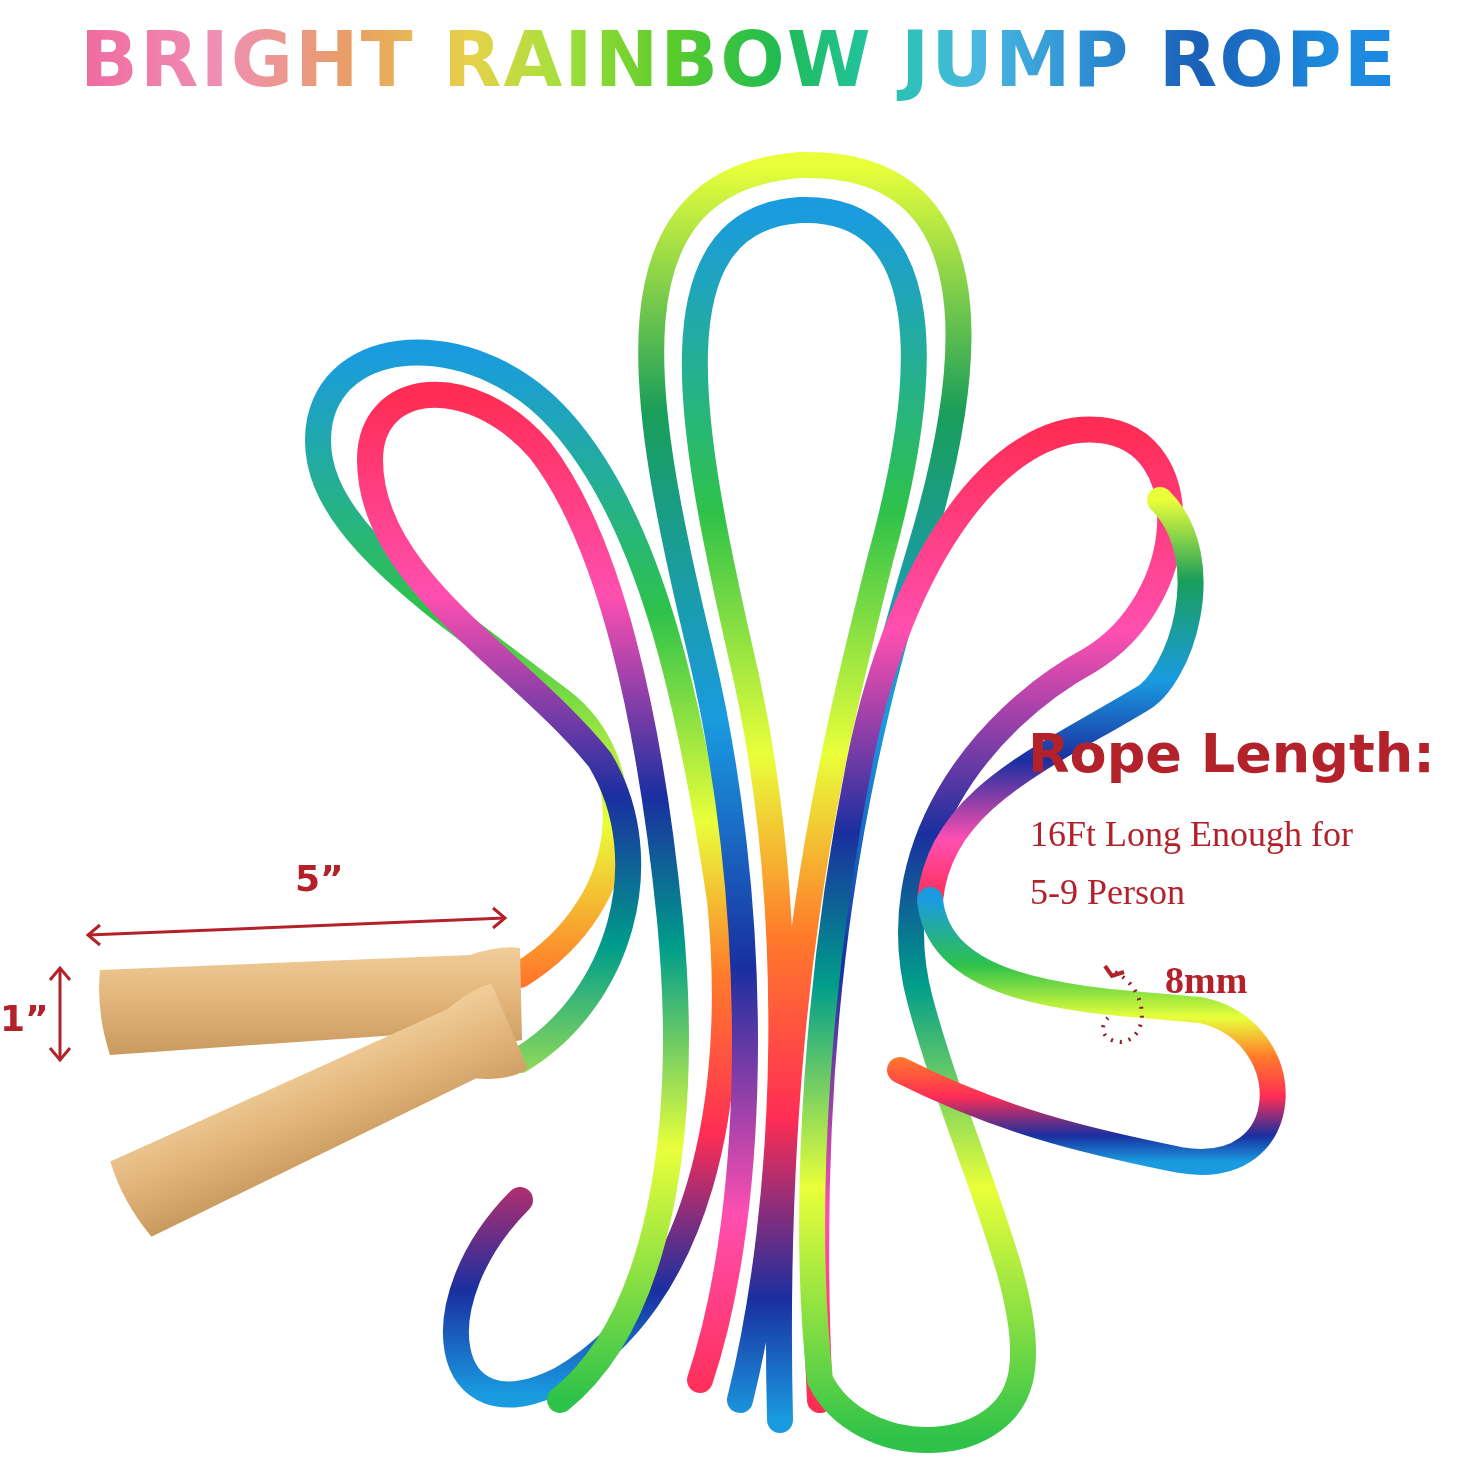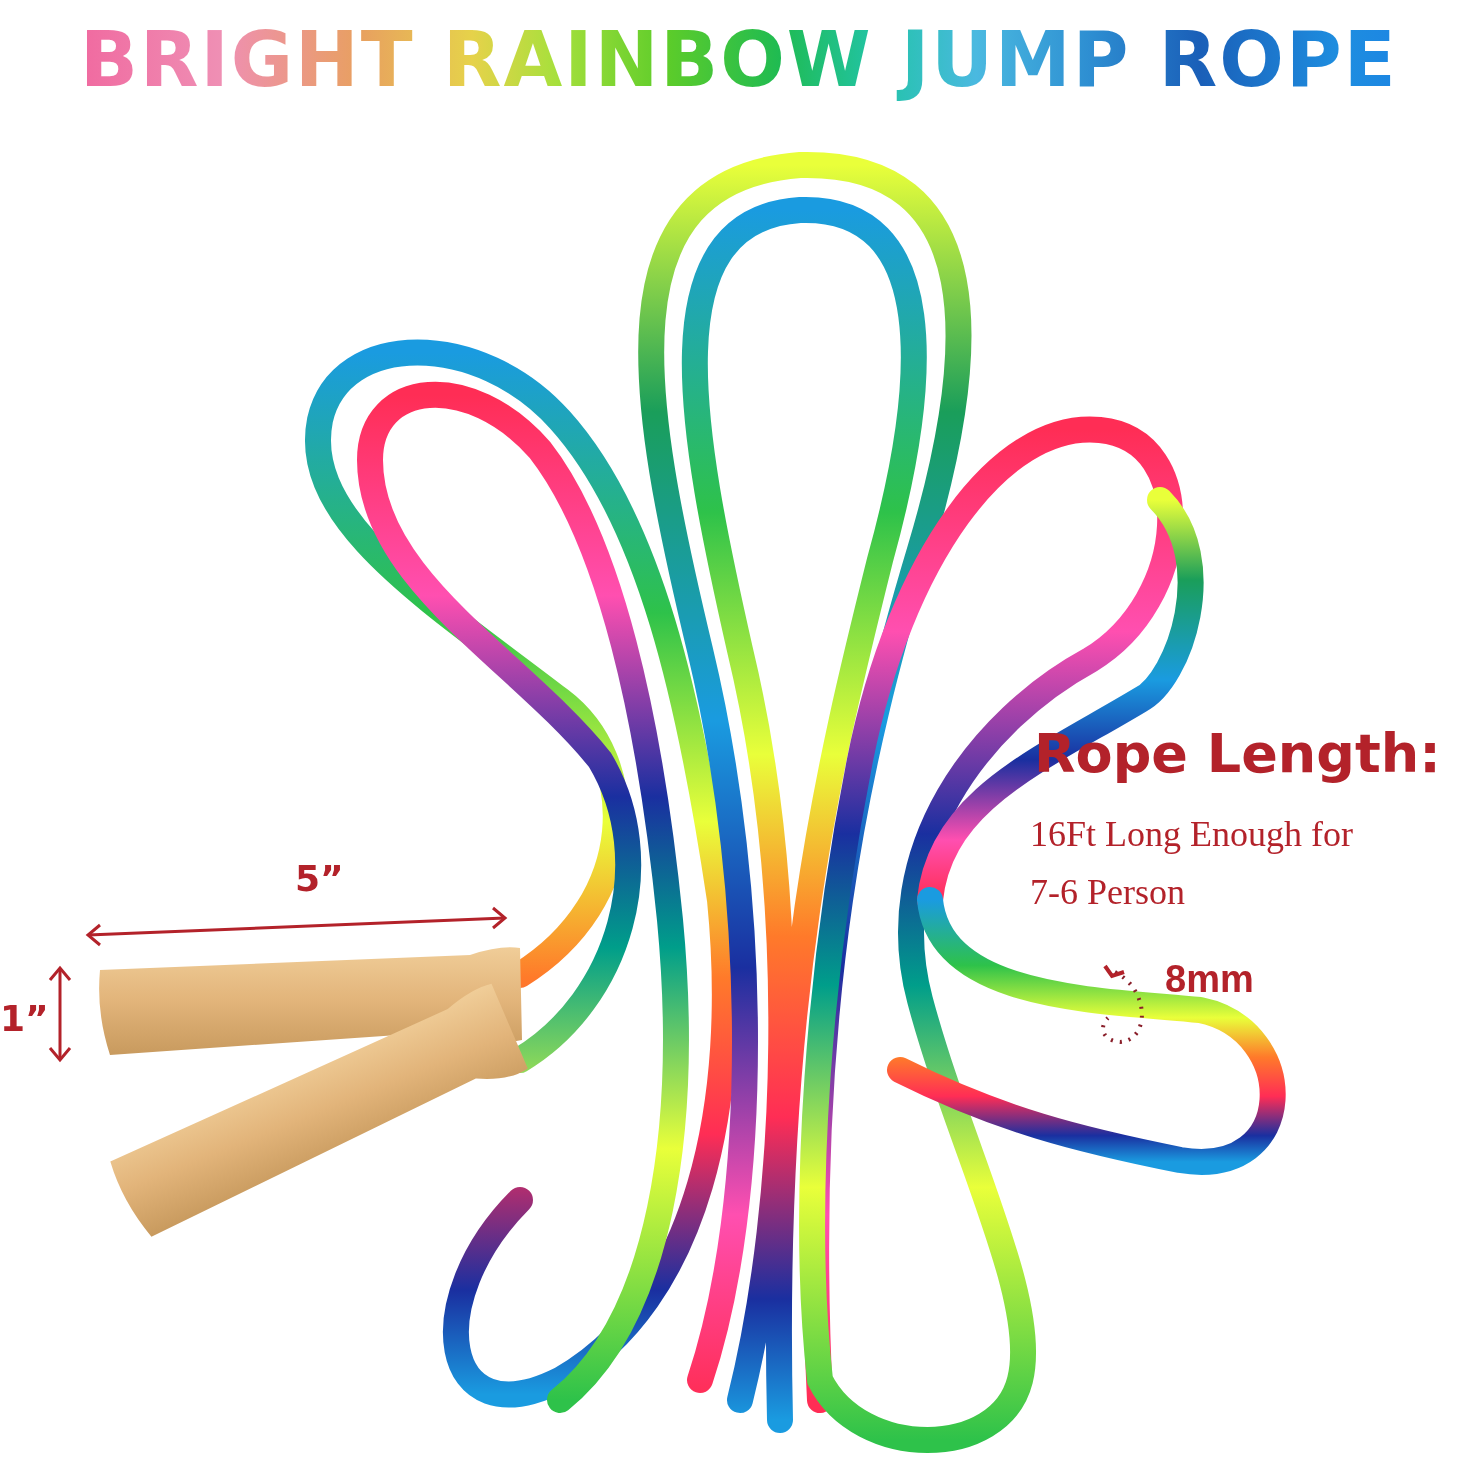--- a/index.html
+++ b/index.html
@@ -6,23 +6,23 @@
   body { width: 1476px; height: 1476px; position: relative; overflow: hidden; font-family: "Liberation Sans", sans-serif; }
   .title {
     position: absolute; left: 80px; top: 10px; width: 1400px; height: 100px;
     font-family: "DejaVu Sans", sans-serif; font-weight: bold; font-size: 76px; letter-spacing: 2px;
     line-height: 100px; white-space: nowrap;
     background: linear-gradient(90deg, #f06aa0 0%, #ef8fb4 10%, #e8a060 20%, #e6d24a 28%, #a7e03c 34%, #5ccc2a 42%, #1fbb52 50%, #22c4a8 57%, #4ab9e0 64%, #2e8fd2 72%, #1a5fb8 80%, #1e8ee0 90%, #1a7ae6 100%);
     -webkit-background-clip: text; background-clip: text; color: transparent;
   }
   .art { position: absolute; left: 0; top: 0; width: 1476px; height: 1476px; }
   .annot { position: absolute; color: #b3222a; }
-  .rope-title { left: 1028px; top: 722px; font-family: "DejaVu Sans", sans-serif; font-weight: bold; font-size: 54px; margin-left: 6px; }
+  .rope-title { left: 1028px; top: 722px; font-family: "DejaVu Sans", sans-serif; font-weight: bold; font-size: 54px; }
   .rope-desc { left: 1030px; top: 805px; font-family: Liberation Serif, serif; font-size: 36px; line-height: 58px; color: #b3222a; }
-  .dim-8mm { left: 1165px; top: 958px; font-weight: bold; font-size: 38px; font-family: Liberation Sans, sans-serif; }
+  .dim-8mm { left: 1165px; top: 958px; font-weight: bold; font-size: 38px; font-family: Liberation Serif, serif; }
   .dim-5 { left: 295px; top: 858px; font-weight: bold; font-size: 36px; font-family: "DejaVu Sans", sans-serif; }
   .dim-1 { left: 0px; top: 998px; font-weight: bold; font-size: 36px; font-family: "DejaVu Sans", sans-serif; }
 </style>
 </head>
 <body>
 
 <div class="title">BRIGHT RAINBOW JUMP ROPE</div>
 
 <svg class="art" viewBox="0 0 1476 1476" xmlns="http://www.w3.org/2000/svg">
   <defs>
@@ -93,17 +93,17 @@
   </g>
   <g stroke="#8a1f2a" stroke-width="4" stroke-dasharray="2 7" fill="none">
     <path d="M1115 972 C 1150 990, 1150 1040, 1120 1042 C 1100 1040, 1100 1025, 1108 1018"></path>
     <polyline points="1105,966 1112,976 1124,972" stroke-dasharray="none" stroke="#b3222a"></polyline>
   </g>
 </svg>
 
 <div class="annot rope-title">Rope Length:</div>
 <div class="annot rope-desc">
   <div>16Ft Long Enough for</div>
-  <div>7-6 Person</div>
+  <div>5-9 Person</div>
 </div>
 <div class="annot dim-8mm">8mm</div>
 <div class="annot dim-5">5”</div>
 <div class="annot dim-1">1”</div>
 
 </body></html>

